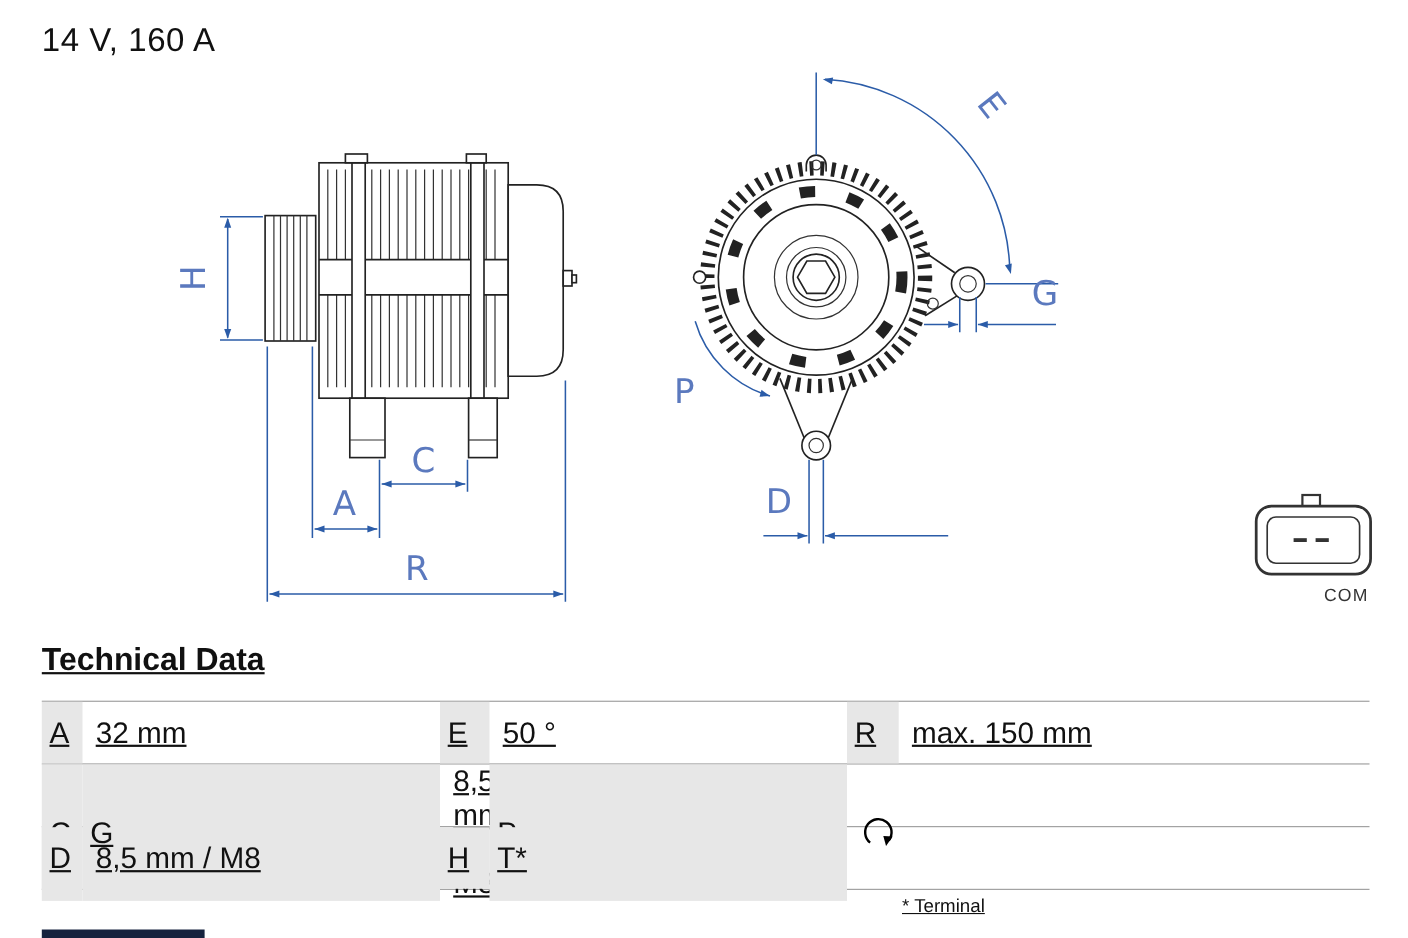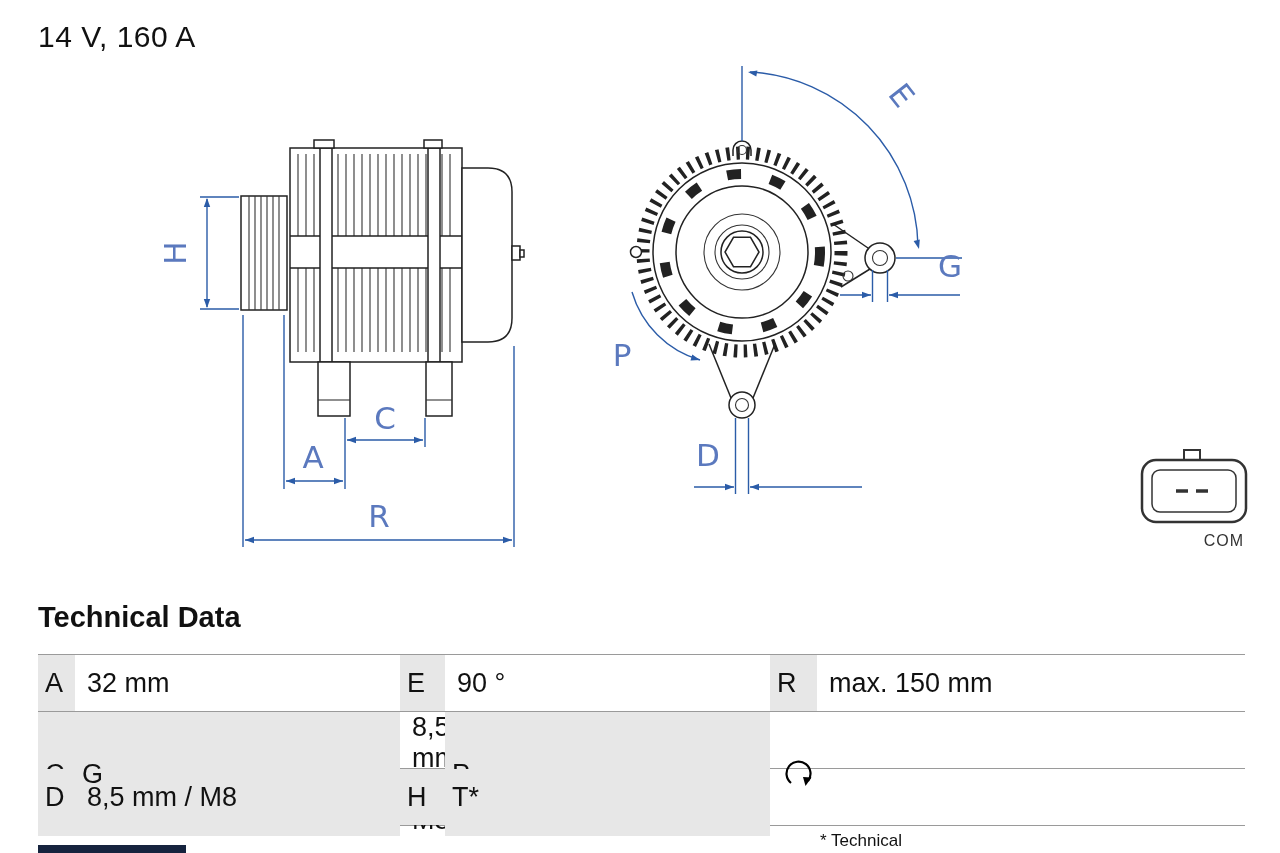--- a/index.html
+++ b/index.html
@@ -7,21 +7,21 @@
        font-family:"Liberation Sans",sans-serif;color:#111;}
   .spec-title{position:absolute;top:20px;left:38px;font-size:30px;letter-spacing:.5px;}
   .diagram-wrap{position:absolute;top:0;left:0;}
   .draw{stroke:#222;fill:none;stroke-width:1.5px;}
   .drawthin{stroke:#333;fill:none;stroke-width:1.1px;}
   .drawfill{stroke:#222;fill:#fff;stroke-width:1.5px;}
   .dim{stroke:#2B5CA8;fill:none;stroke-width:1.4px;}
   .dimarrow{fill:#2B5CA8;stroke:none;}
   .dimlabel{font-family:"DejaVu Sans",sans-serif;font-size:31px;fill:#5B79BE;}
   .comlabel{font-family:"Liberation Sans",sans-serif;font-size:16px;fill:#333;letter-spacing:1px;}
-  .tech{position:absolute;top:602px;left:38px;right:35px;}
+  .tech{position:absolute;top:585px;left:38px;right:35px;text-decoration:underline;}
   .tech h2{margin:0 0 22px 0;font-size:29px;line-height:30px;font-weight:bold;color:#111;}
   .trow{display:grid;grid-template-columns:37px 325px 45px 325px 47px auto;
         align-items:center;height:56px;border-top:1px solid #9A9A9A;}
   .trow.last{border-bottom:1px solid #9A9A9A;}
   .tkey{background:#E7E7E7;height:100%;display:flex;align-items:center;
         padding-left:7px;font-size:27px;box-sizing:border-box;}
   .tval{padding-left:12px;font-size:27px;display:flex;align-items:center;}
   .footnote{margin-left:782px;margin-top:5px;font-size:17px;color:#111;}
   .bottom-bar{position:absolute;left:38px;bottom:0;width:148px;height:8px;background:#16233E;}
 </style>
@@ -147,21 +147,21 @@
 </svg>
 </div>
 
 <div class="tech">
   <h2>Technical Data</h2>
 
   <div class="trow">
     <div class="tkey">A</div>
     <div class="tval">32 mm</div>
     <div class="tkey">E</div>
-    <div class="tval">90 °</div>
+    <div class="tval">50 °</div>
     <div class="tkey">R</div>
     <div class="tval">max. 150 mm</div>
   </div>
 
   <div class="trow">
     <div class="tkey">C</div>
     <div class="tkey">G</div>
     <div class="tval">8,5 mm / M8</div>
     <div class="tkey">P</div>
     <div class="tval">
@@ -172,16 +172,16 @@
     </div>
   </div>
 
   <div class="trow last">
     <div class="tkey">D</div>
     <div class="tval">8,5 mm / M8</div>
     <div class="tkey">H</div>
     <div class="tkey">T*</div>
   </div>
 
-  <div class="footnote">* Technical</div>
+  <div class="footnote">* Terminal</div>
 </div>
 
 <div class="bottom-bar"></div>
 
 </body></html>

